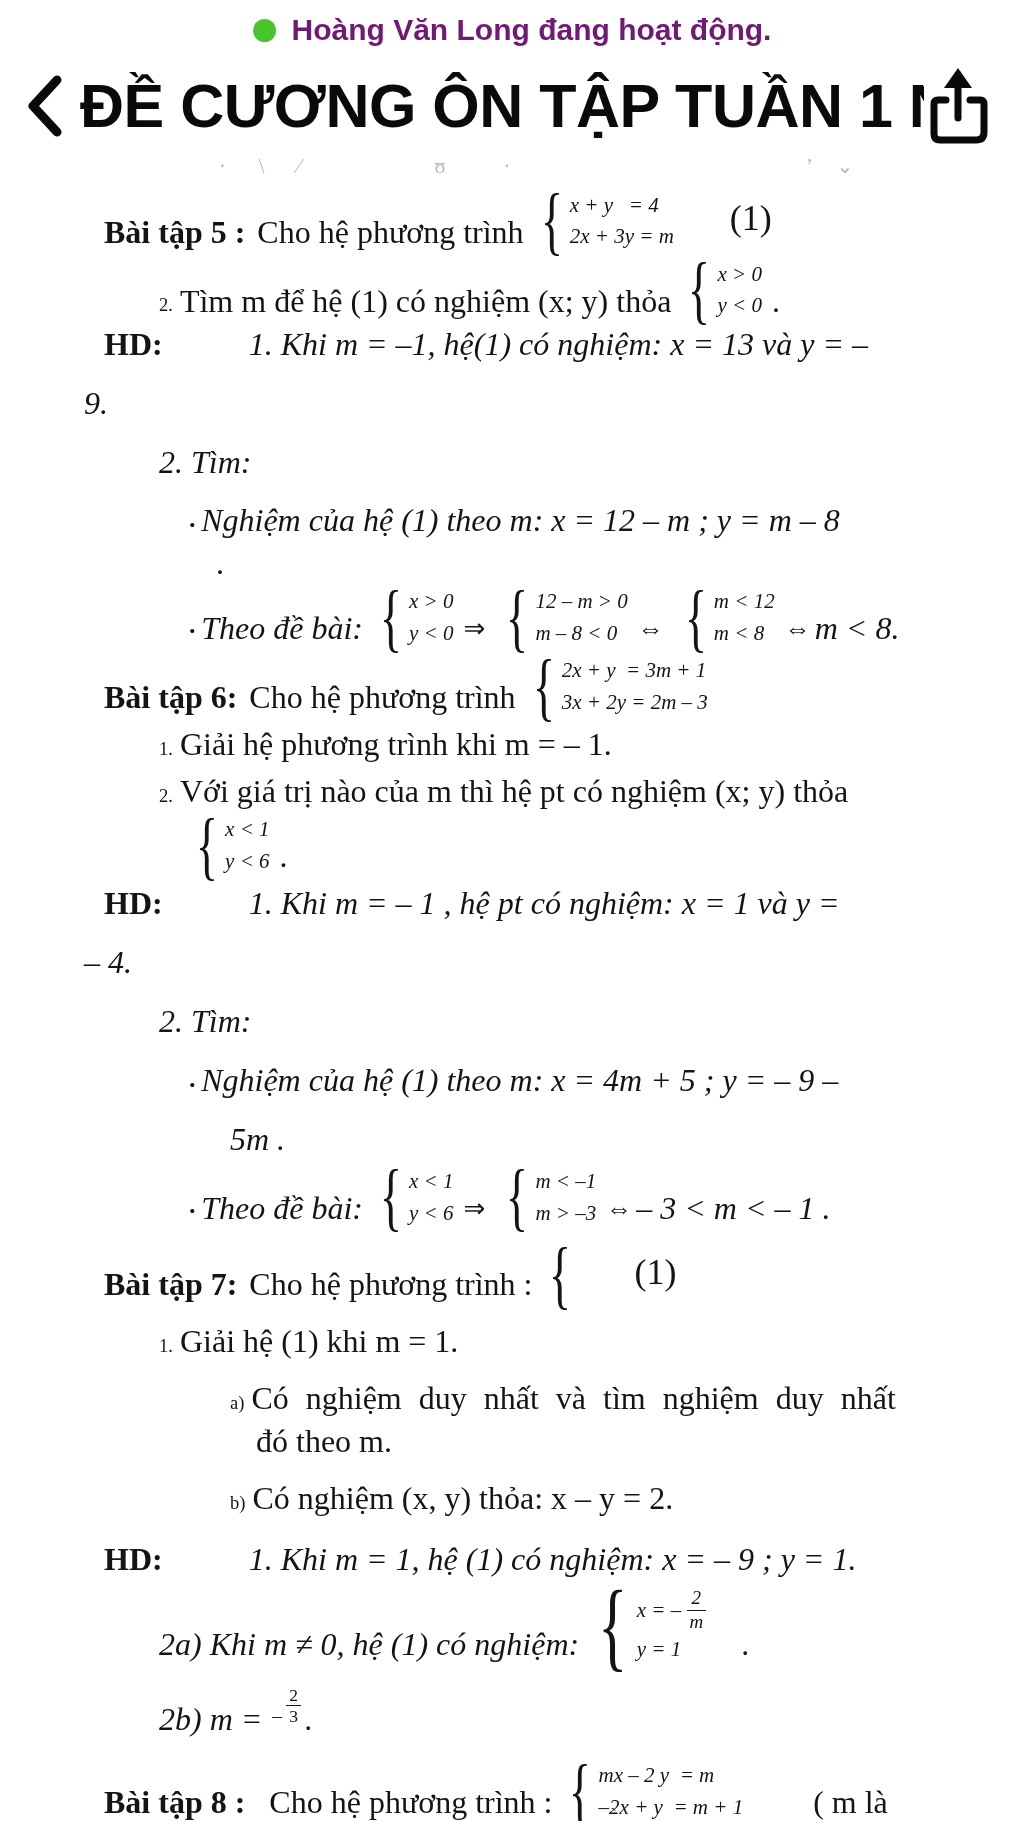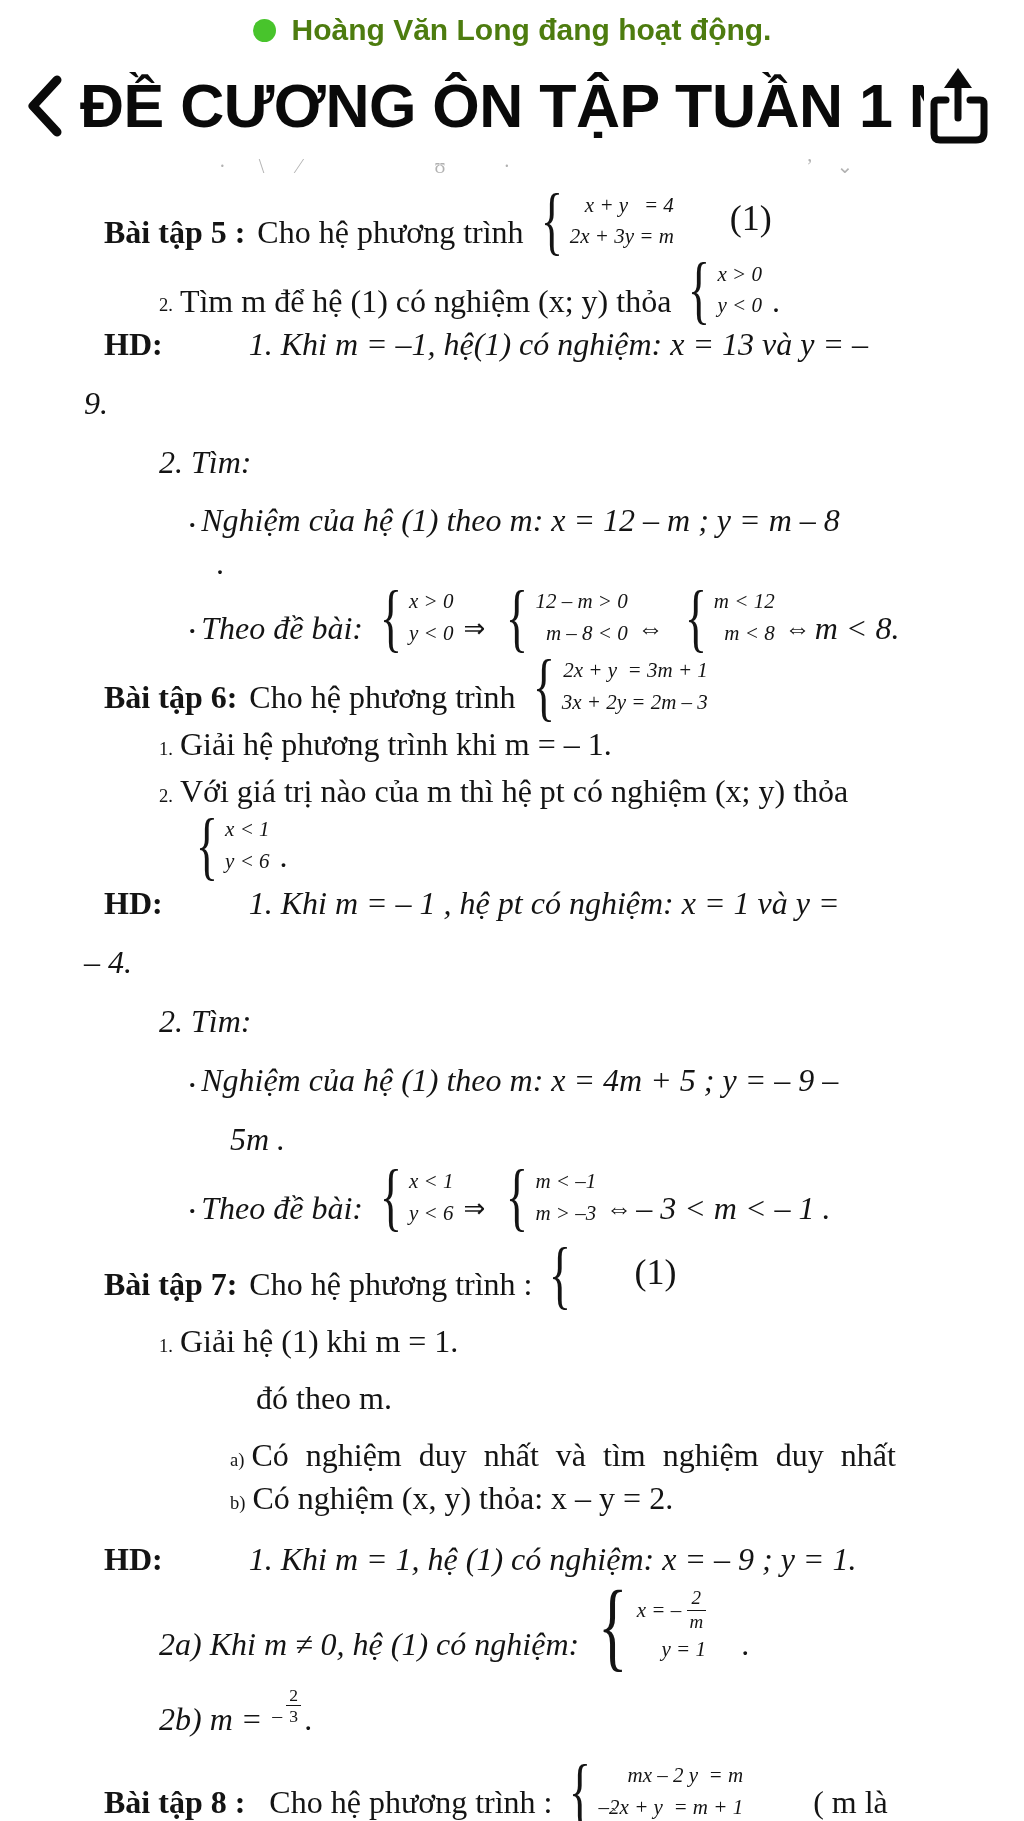--- a/index.html
+++ b/index.html
@@ -5,21 +5,21 @@
   * { box-sizing: border-box; }
   html,body { margin:0; padding:0; }
   body {
     width:1024px; height:1821px; background:#ffffff; overflow:hidden;
     font-family:"Liberation Serif", serif; color:#141414;
   }
   
   .statusbar {
     display:flex; justify-content:center; align-items:center; gap:16px;
     padding-top:8px; height:52px;
-    font-family:"Liberation Sans", sans-serif; font-size:30px; font-weight:600; color:#4d7c0f;
+    font-family:"Liberation Sans", sans-serif; font-size:30px; font-weight:600; color:#701a75;
   }
   .dot { width:23px; height:23px; border-radius:50%; background:#48c42c; }
   
   .appbar { display:flex; align-items:center; padding:18px 30px 6px 18px; height:96px; }
   .back-btn { width:54px; height:66px; display:flex; align-items:center; justify-content:center; }
   .title {
     flex:1; margin-left:8px; white-space:nowrap; overflow:hidden;
     font-family:"Liberation Sans", sans-serif; font-weight:700; font-size:61px; color:#0a0a0a;
     letter-spacing:-0.5px;
   }
@@ -48,21 +48,21 @@
                display:flex; white-space:pre; }
   .artifacts .a1 { margin-left:115px; letter-spacing:14px; }
   .artifacts .a2 { margin-left:120px; letter-spacing:16px; }
   .artifacts .a3 { margin-left:280px; letter-spacing:10px; }
   .artifact-bottom { position:absolute; left:610px; top:1802px; font-size:22px; color:#333; }
   
   .sys { display:inline-flex; align-items:center; margin:0 10px; }
   .brace { display:inline-block; font-size:2.35em; font-weight:400; line-height:0.8;
            transform:scaleX(0.62); transform-origin:center; }
   .srows { display:inline-flex; flex-direction:column; justify-content:center;
-           font-size:21px; font-style:italic; line-height:1.5; white-space:pre;align-items:flex-end; }
+           font-size:21px; font-style:italic; line-height:1.5; white-space:pre; }
   .srows.tall { line-height:1.45; }
   .eqref { font-size:36px; margin-left:46px; align-self:center; padding-bottom:6px; }
   .arrow { font-size:26px; padding:0 4px 4px 0; align-self:flex-end; }
   .frac { display:inline-flex; flex-direction:column; align-items:center;
           font-size:19px; font-style:italic; line-height:1.2; vertical-align:middle; }
   .frac .fn { border-bottom:1.6px solid #141414; padding:0 5px; }
   .supfrac { display:inline-flex; flex-direction:column; align-items:center;
              font-size:0.55em; line-height:1.15; transform:translateY(-14px); margin:0 4px; }
   .supfrac .fn { border-bottom:1.4px solid #141414; padding:0 3px; }
   .supminus { font-size:0.62em; transform:translateY(-12px); display:inline-block; }
@@ -261,25 +261,25 @@
       <span class="brace">{</span>
     </span>
     <span class="eqref">(1)</span>
   </div>
 
   <div class="r ml-item sp-lg">
     <span class="p-inum">1.</span><span>Giải hệ (1) khi m =  1.</span>
   </div>
 
 
+  <div class="r ml-ab justifyish sp-none">
+    <span class="p-inum">a)</span><span>Có nghiệm duy nhất và tìm nghiệm duy nhất</span>
+  </div>
   <div class="r ml-ab2 sp-lg">
     <span>đó theo m.</span>
-  </div>
-  <div class="r ml-ab justifyish sp-none">
-    <span class="p-inum">a)</span><span>Có nghiệm duy nhất và tìm nghiệm duy nhất</span>
   </div>
 
   <div class="r ml-ab sp-xl">
     <span class="p-inum">b)</span><span>Có nghiệm (x, y) thỏa: x – y = 2.</span>
   </div>
 
   <div class="r sp-sm">
     <span class="bold">HD:</span>
     <span class="it" style="margin-left:78px;">1. Khi m = 1, hệ (1) có nghiệm: x = – 9 ; y = 1.</span>
   </div>

